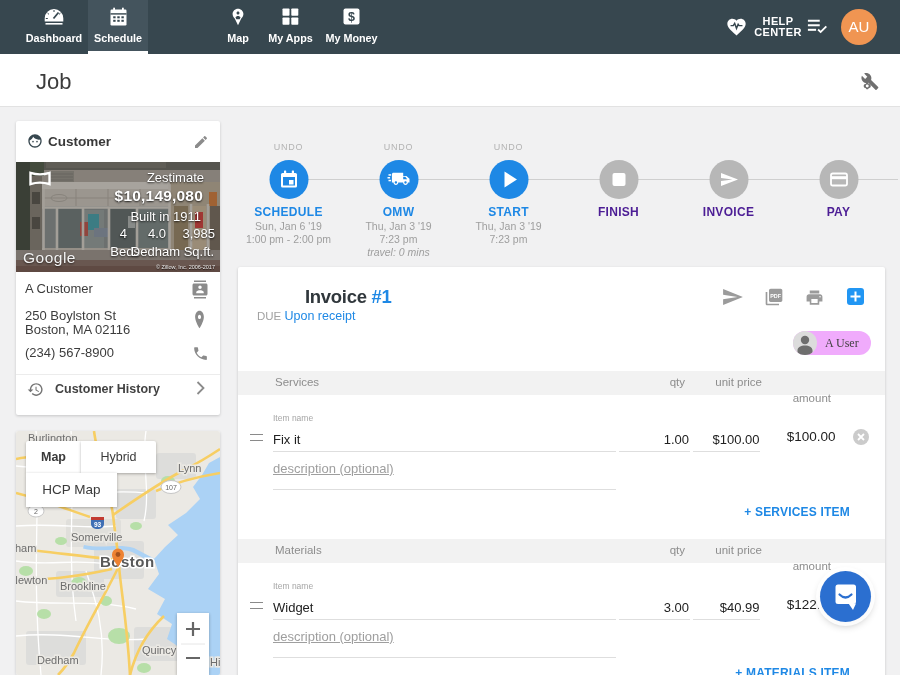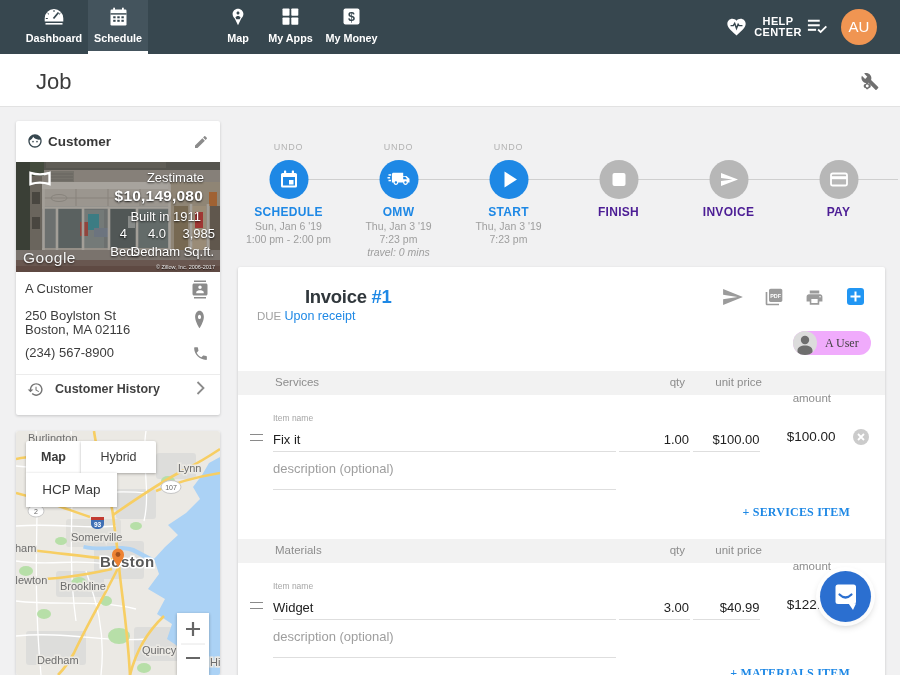--- a/index.html
+++ b/index.html
@@ -49,22 +49,22 @@
 .chip { position:absolute; left:555px; top:64px; width:78px; height:24px; background:#f0abfc; border-radius:12px;font-family:Liberation Serif, serif; }
 .chip .txt { position:absolute; left:32px; top:5px; font-size:12px; color:#424242; }
 .sechdr { position:absolute; left:0; width:647px; height:24px; background:#f2f2f2; font-size:11.5px; color:#8d8d8d; }
 .sechdr .n { position:absolute; left:37px; top:5px; }
 .sechdr .c1 { position:absolute; right:200px; top:5px; }
 .sechdr .c2 { position:absolute; right:123px; top:5px; }
 .sechdr .c3 { position:absolute; right:54px; top:5px;margin-top:16px; }
 .ilbl { position:absolute; font-size:8.5px; color:#a5a5a5; }
 .ival { position:absolute; font-size:13px; color:#212121; }
 .iline { position:absolute; height:1px; background:#dedede; }
-.desc { position:absolute; font-size:13px; color:#9e9e9e; }
-.addlink { position:absolute; font-size:12px; font-weight:bold; color:#1e88e5; letter-spacing:.2px;font-family:Liberation Serif, serif; }
+.desc { position:absolute; font-size:13px; color:#9e9e9e;text-decoration:underline; }
+.addlink { position:absolute; font-size:12px; font-weight:bold; color:#1e88e5; letter-spacing:.2px; }
 
 #fab { position:absolute; left:820px; top:571px; width:51px; height:51px; border-radius:50%; background:#2b6fd0; box-shadow:0 0 0 4px rgba(255,255,255,.9), 0 3px 8px rgba(0,0,0,.3); }
 </style>
 </head>
 <body>
 
 <div id="nav">
   <div class="tab" style="left:24px;width:60px;">
       <div class="ic" id="ic-dash"><svg width="22" height="20" viewBox="0 0 22 20">
           <path d="M11 2 A 9.3 9.3 0 0 0 1.7 11.3 L1.7 14.6 L20.3 14.6 L20.3 11.3 A 9.3 9.3 0 0 0 11 2 Z" fill="#fff"></path>

